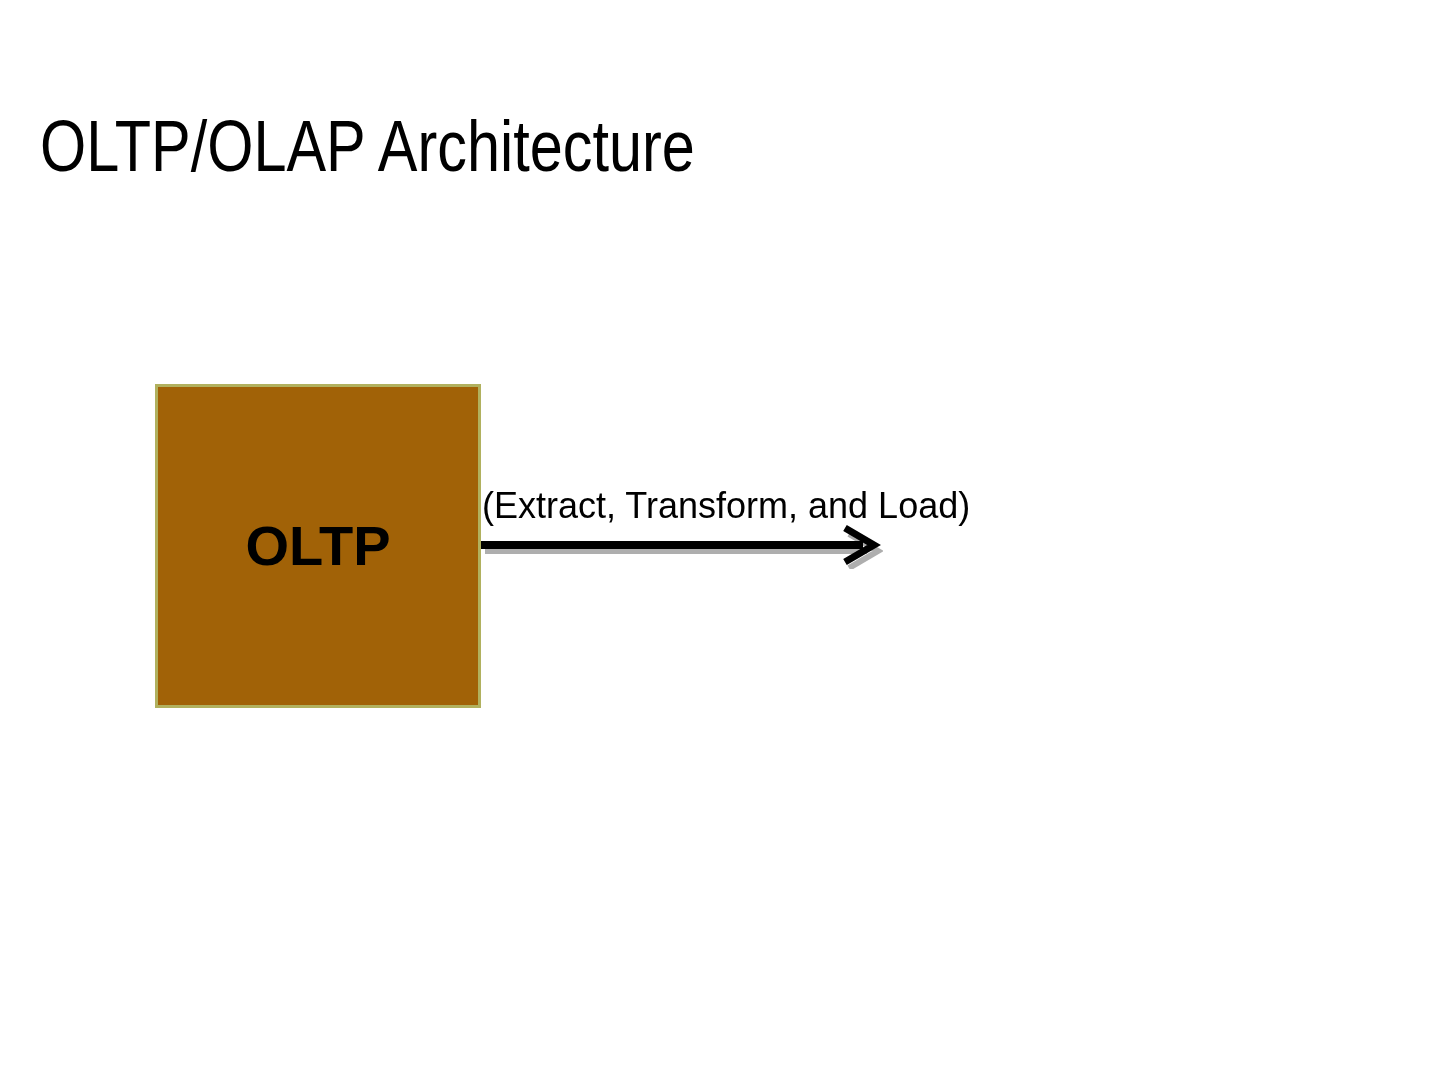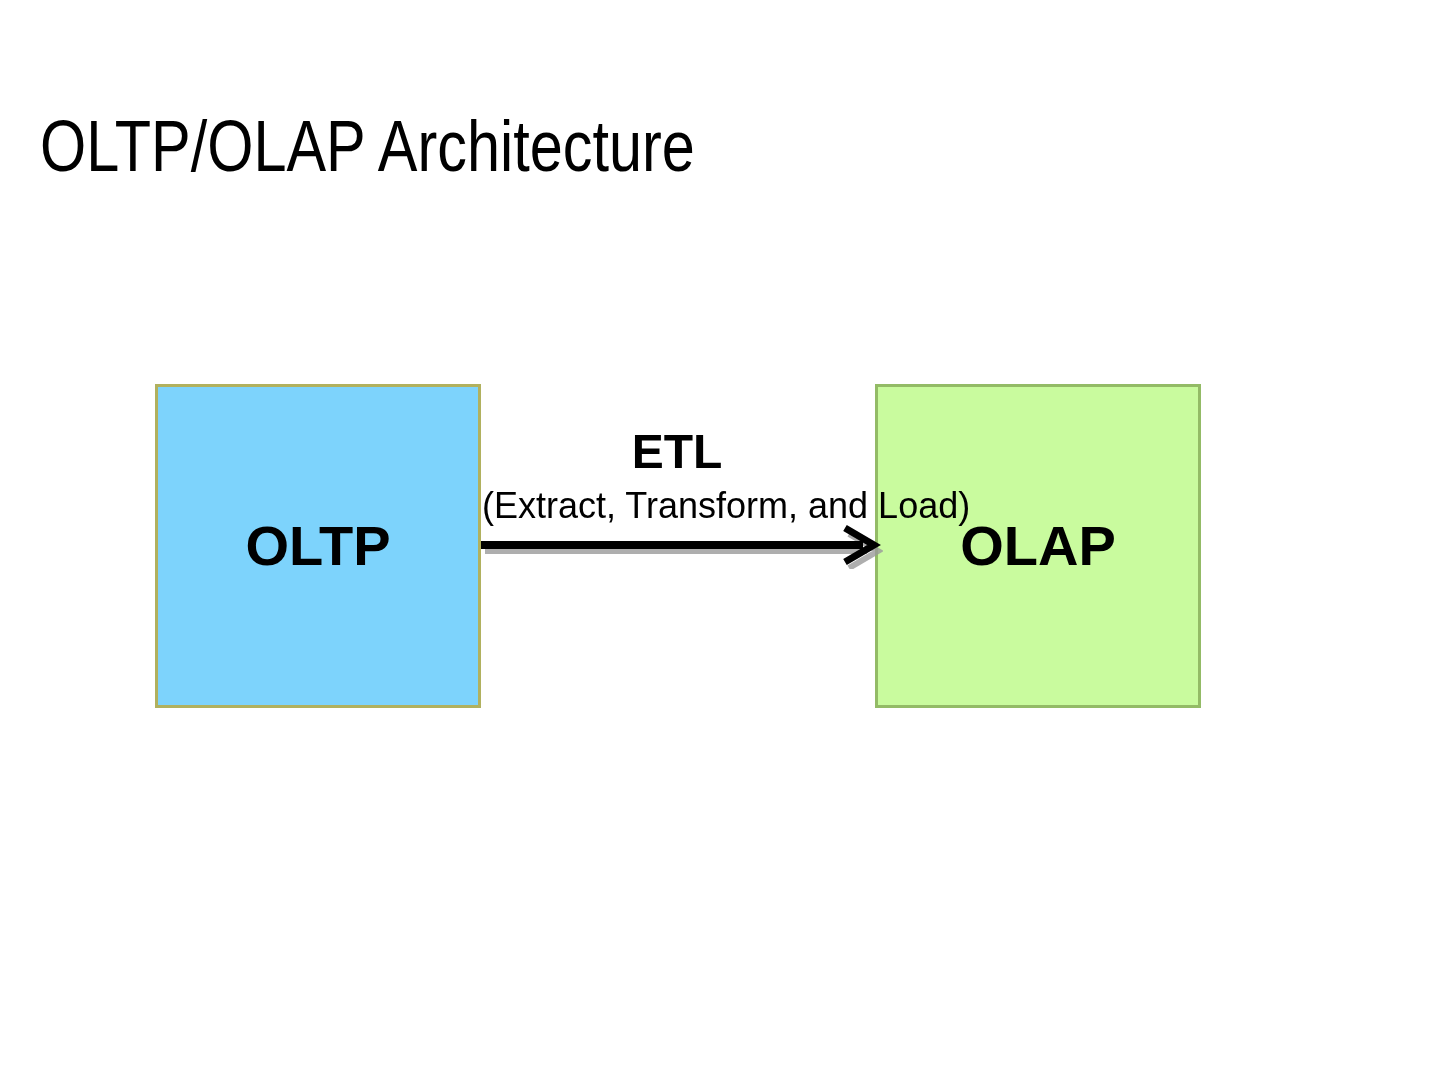--- a/index.html
+++ b/index.html
@@ -75,29 +75,25 @@
     top: 521px;
   }
 </style>
 </head>
 <body>
 
 <div class="slide">
 
   <h1 class="title">OLTP/OLAP Architecture</h1>
 
-  <div class="node node-oltp" style="background-color: #7dd3fc; border-color: rgb(177, 177, 94);">
+  <div class="node node-oltp" style="background-color: #a16207; border-color: rgb(177, 177, 94);">
     <span class="node-label">OLTP</span>
   </div>
 
-  <div class="node node-olap" style="background-color: rgb(201, 251, 158); border-color: rgb(147, 187, 102);">
-    <span class="node-label">OLAP</span>
-  </div>
 
-  <div class="edge-label">ETL</div>
 
   <div class="edge-sublabel">(Extract, Transform, and Load)</div>
 
   <svg class="arrow-svg" width="404" height="48" viewBox="0 0 404 48">
 
     <g fill="none" stroke-width="6" stroke-opacity="0.8" transform="translate(4,6)" stroke="#9A9A9A">
       <line x1="2" y1="24" x2="384" y2="24"></line>
       <polyline points="366,7 395,24 366,41"></polyline>
     </g>
 

